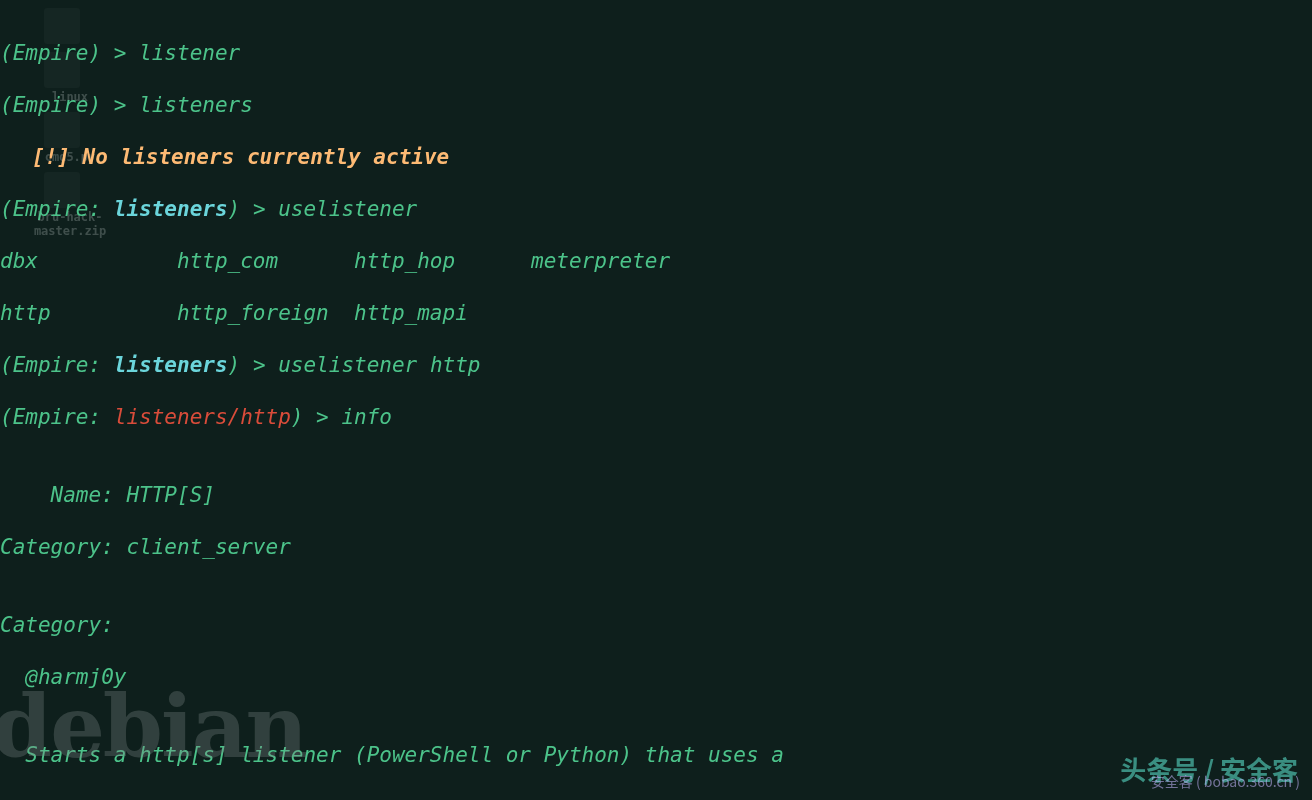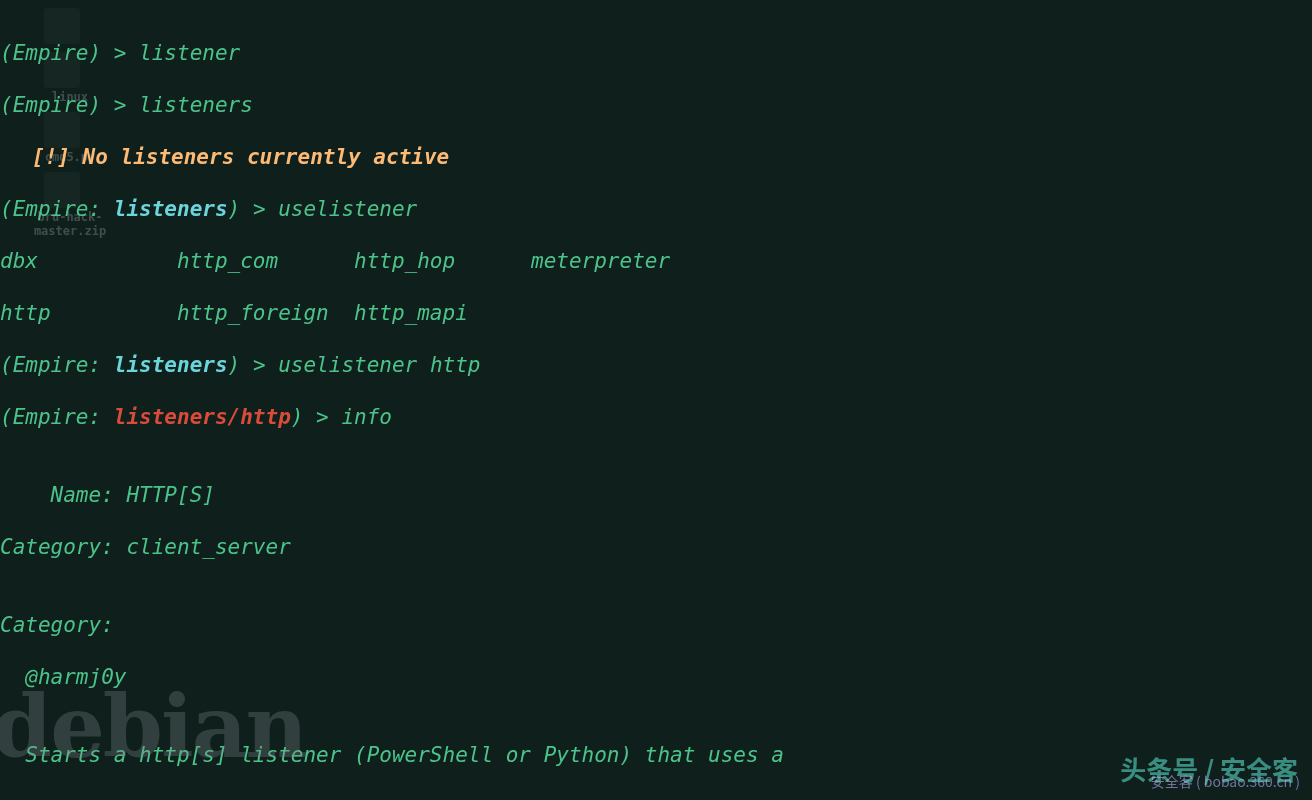--- a/index.html
+++ b/index.html
@@ -17,21 +17,21 @@
   
   .desk{position:absolute;left:0;top:0;width:140px;height:100%;pointer-events:none;font-weight:bold;}
   .desk .ico{width:36px;height:36px;background:#2a3a38;opacity:0.25;margin:8px 0 2px 44px;border-radius:3px;}
   .desk .lbl{font-style:normal;font-size:12px;color:#9aa6a4;opacity:0.35;text-align:center;line-height:14px;}
 
   .term{position:absolute;left:0;top:14px;right:0;white-space:pre;}
   .line{display:block;}
 
   .c-green{color:#4cc38a;}
   .c-cyan{color:#6bd5db;font-weight:bold;}
-  .c-red{color:#d94c3a;font-weight:bold;}
+  .c-red{color:#d94c3a;font-weight:normal;}
   .c-warn{color:#fdba74;font-weight:bold;padding-left:32px;}
 
   
   .debian{
     position:absolute;left:-8px;bottom:60px;
     font-style:normal;font-weight:700;
     font-size:86px;letter-spacing:-2px;
     color:#7d8785;opacity:0.32;
     font-family:"DejaVu Serif","Georgia",serif;
     pointer-events:none;

